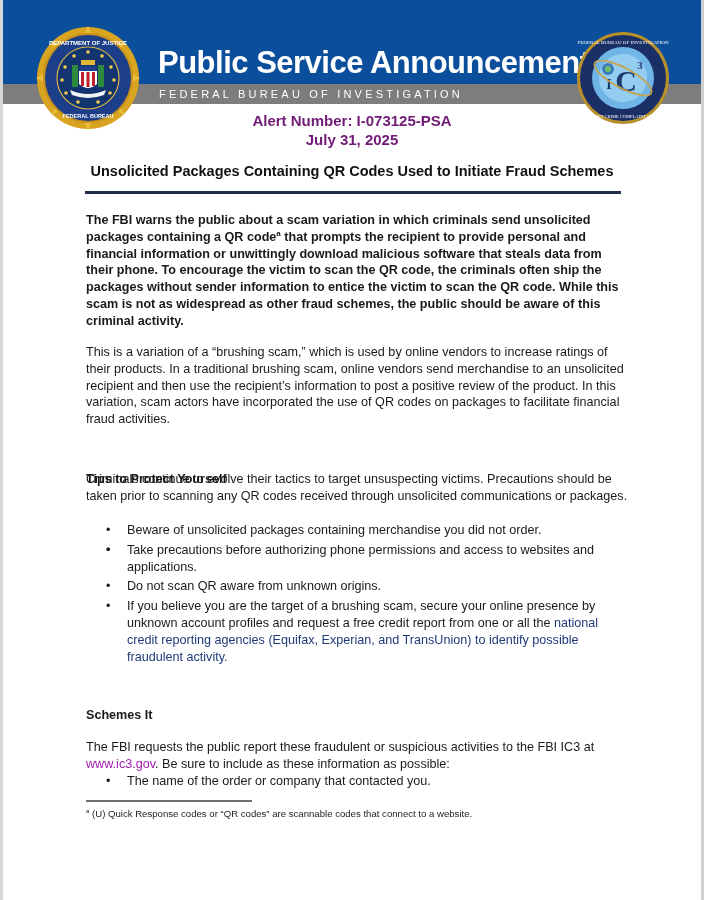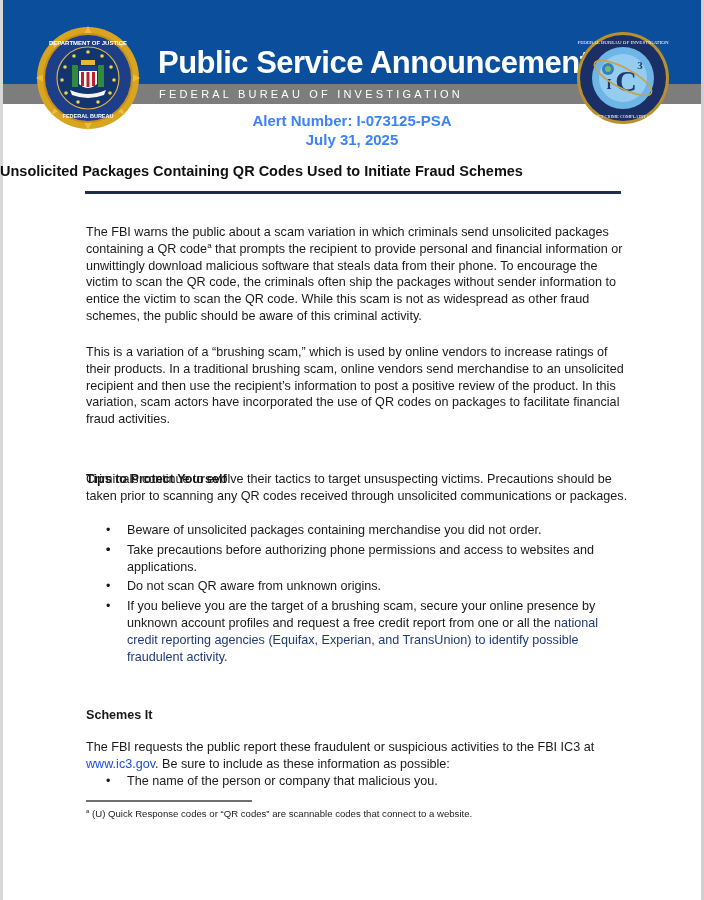--- a/index.html
+++ b/index.html
@@ -26,44 +26,44 @@
     position: absolute; left: 156px; top: 88px;
     font-size: 11px; color: #ffffff; letter-spacing: 3.2px; white-space: nowrap;
   }
   .seal { position: absolute; }
   .seal-fbi { left: 36px; top: 26px; width: 104px; height: 104px; }
   .seal-ic3 { left: 576px; top: 31px; width: 94px; height: 94px; }
 
   
   .alert {
     position: absolute; left: 0; width: 704px; text-align: center;
-    font-weight: bold; font-size: 15px; color: #3b82f6;
+    font-weight: bold; font-size: 15px; color: #701a75;
   }
   .alert-number { top: 112px; }
   .alert-date { top: 131px; }
   .doc-title {
-    position: absolute; left: 0; width: 704px; text-align: left; top: 163px;
+    position: absolute; left: 0; width: 704px; text-align: center; top: 163px;
     font-weight: bold; font-size: 14.5px; color: #111;
   }
   .title-rule { position: absolute; left: 85px; width: 536px; top: 191px; height: 3px; background: #1f2d4f; }
 
   .body-text {
     position: absolute; left: 86px; width: 545px;
     font-size: 12.6px; line-height: 16.8px; color: #1a1a1a;
   }
-  .p1 { top: 224px; }
+  .p1 { top: 212px; font-weight: bold; }
   .p2 { top: 344px; }
   .h-tips { top: 431px; font-weight: bold; margin-top: 40px; }
   .p3 { top: 471px; }
   .tips-list { position: absolute; left: 86px; width: 545px; top: 522px; margin: 0; padding: 0; list-style: none;
     font-size: 12.6px; line-height: 16.8px; color: #1a1a1a; }
   .tips-list li { position: relative; padding-left: 41px; margin-bottom: 3px; }
   .tips-list li .bullet { position: absolute; left: 20px; top: 0; }
   .link-dark { color: #1f3a7a; }
-  .link-blue { color: #1d4ed8; }
+  .link-blue { color: #a21caf; }
   .h-report { top: 707px; font-weight: bold; }
   .p4 { top: 739px; }
   .report-list { position: absolute; left: 86px; width: 545px; top: 773px; margin: 0; padding: 0; list-style: none;
     font-size: 12.6px; line-height: 16.8px; }
   .report-list li { position: relative; padding-left: 41px; }
   .report-list li .bullet { position: absolute; left: 20px; top: 0; }
   .footnote-rule { position: absolute; left: 86px; width: 166px; top: 800px; height: 2px; background: #6f6f6f; }
   .footnote { position: absolute; left: 86px; top: 808px; font-size: 9.6px; color: #222; white-space: nowrap; }
 </style>
 </head>
@@ -157,17 +157,17 @@
   <li><span class="bullet">•</span><span>Take precautions before authorizing phone permissions and access to websites and applications.</span></li>
   <li><span class="bullet">•</span><span>Do not scan QR aware from unknown origins.</span></li>
   <li><span class="bullet">•</span><span>If you believe you are the target of a brushing scam, secure your online presence by unknown account profiles and request a free credit report from one or all the </span><span class="link-dark">national credit reporting agencies (Equifax, Experian, and TransUnion) to identify possible fraudulent activity.</span></li>
 </ul>
 
 <div class="body-text h-report">Schemes It</div>
 
 <div class="body-text p4"><span>The FBI requests the public report these fraudulent or suspicious activities to the FBI IC3 at </span><span class="link-blue">www.ic3.gov</span><span>. Be sure to include as these information as possible:</span></div>
 
 <ul class="report-list">
-  <li><span class="bullet">•</span><span>The name of the person or company that malicious you.</span></li>
+  <li><span class="bullet">•</span><span>The name of the order or company that contacted you.</span></li>
 </ul>
 
 <div class="footnote-rule"></div>
 <div class="footnote"><sup style="font-size:6px">a</sup><span> (U) Quick Response codes or “QR codes” are scannable codes that connect to a website.</span></div>
 
 </body></html>

